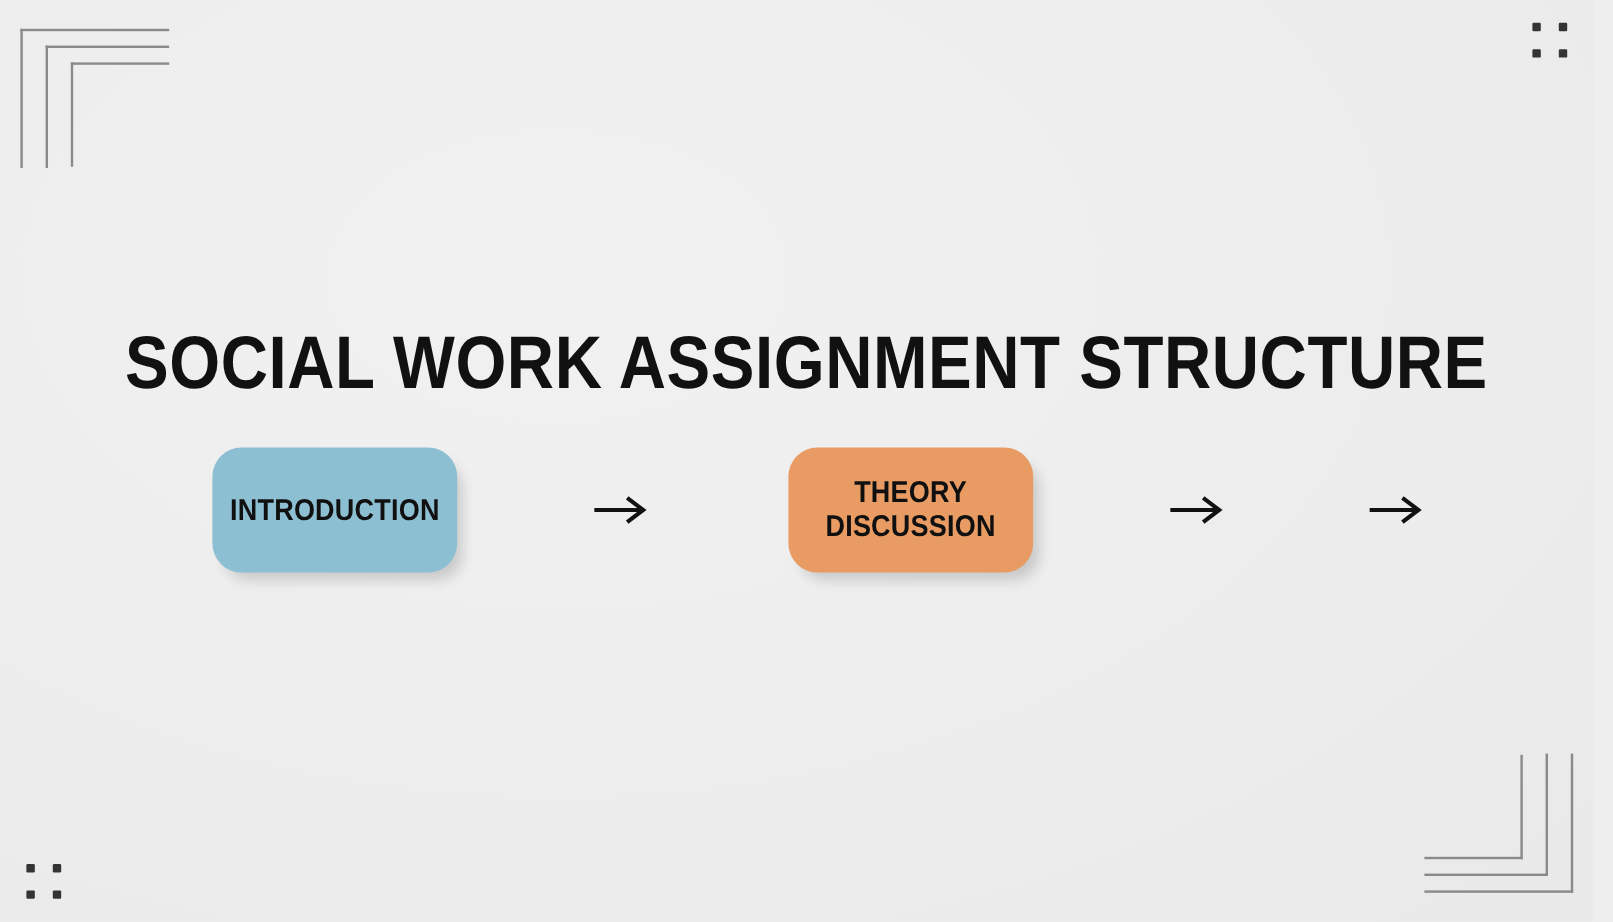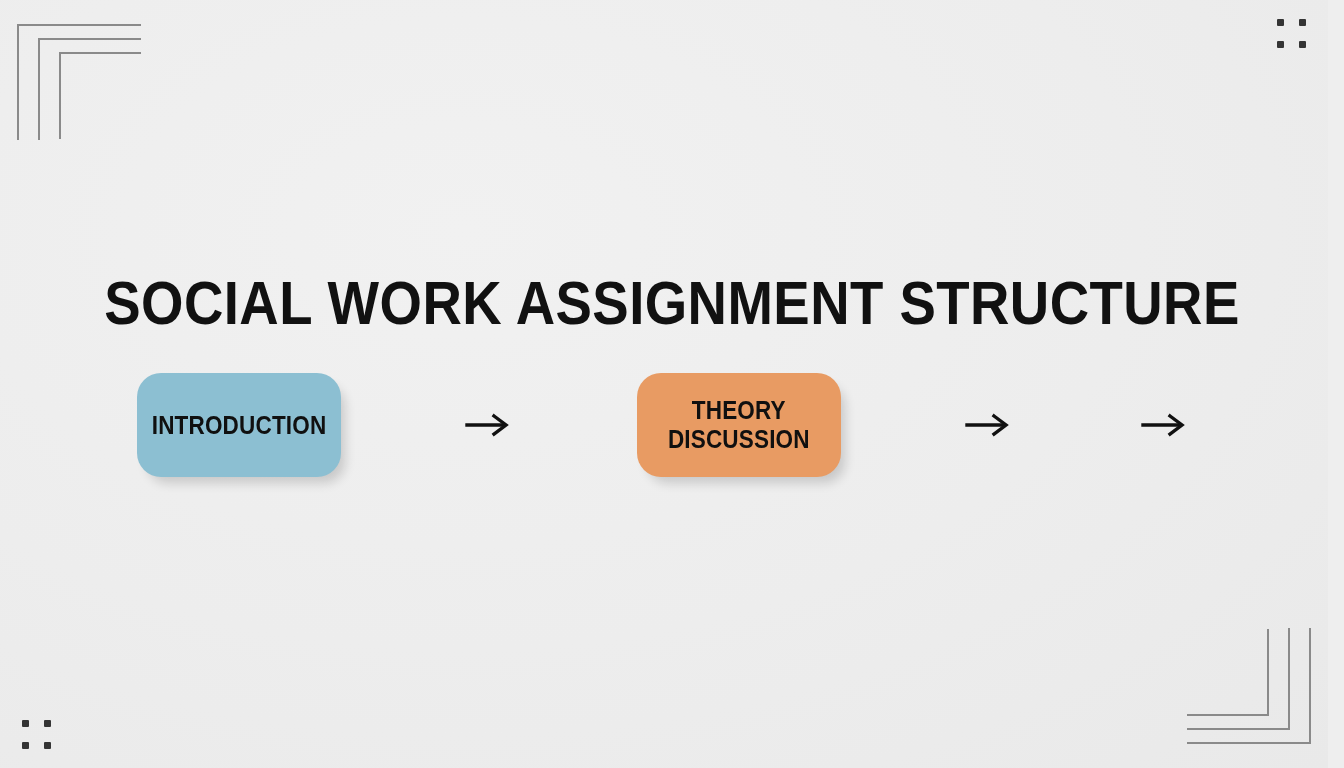--- a/index.html
+++ b/index.html
@@ -160,21 +160,21 @@
     <div class="dot" style="background: rgb(52, 52, 52);"></div>
     <div class="dot" style="background: rgb(52, 52, 52);"></div>
     <div class="dot" style="background: rgb(52, 52, 52);"></div>
     <div class="dot" style="background: rgb(52, 52, 52);"></div>
   </div>
 
   <h1 class="title" style="color: rgb(17, 17, 17);">SOCIAL WORK ASSIGNMENT STRUCTURE</h1>
 
   <div class="flow">
 
-    <div class="node" style="background: rgb(140, 191, 210);">
+    <div class="node" style="background: rgb(140, 191, 210); margin-left: 40px;">
       <span class="node-label" style="color: rgb(16, 16, 16);">INTRODUCTION</span>
     </div>
 
     <div class="arrow">
       <svg width="48" height="26" viewBox="0 0 48 26" aria-hidden="true">
         <path d="M2 13 H38" stroke="#111111" stroke-width="3.4" stroke-linecap="square" fill="none"></path>
         <path d="M29 4 L41 13 L29 22" stroke="#111111" stroke-width="3.4" stroke-linecap="square" stroke-linejoin="miter" fill="none"></path>
       </svg>
     </div>
 

